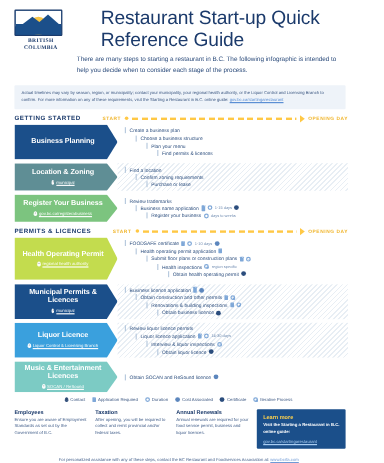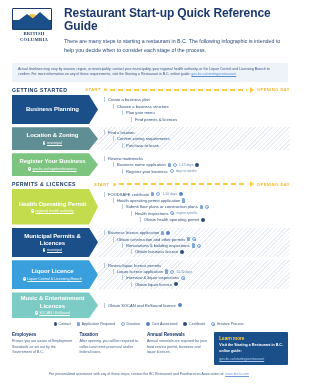--- a/index.html
+++ b/index.html
@@ -17,21 +17,21 @@
   .logo{ width:44px; flex:0 0 44px; padding-top:2px; }
   .logo-badge{ width:40px; height:22px; border:1px solid #1b3a6b; background:#1b4f8a; position:relative; overflow:hidden; border-radius:1px;}
   .logo-rays{ position:absolute; left:0; top:0; width:100%; height:13px; background:#fff; }
   .logo-sun2{ position:absolute; left:50%; top:5px; transform:translateX(-50%); width:15px;height:15px;border-radius:50%; background:#f6c445; }
   .logo-mtn{ position:absolute; bottom:0; left:0; width:100%; height:9px; background:#1b4f8a; }
   .logo-mtn:before{ content:""; position:absolute; bottom:9px; left:6px; border-left:8px solid transparent;border-right:8px solid transparent;border-bottom:6px solid #1b4f8a;}
   .logo-mtn:after{ content:""; position:absolute; bottom:9px; left:18px; border-left:9px solid transparent;border-right:9px solid transparent;border-bottom:8px solid #1b4f8a;}
   .logo-txt{ text-align:center; font-family:"Liberation Serif", serif; font-size:4.6px; letter-spacing:.3px; color:#1b3a6b; line-height:1.25; margin-top:1px; font-weight:bold;}
 
   .head-text{ flex:1; padding-top:1px; }
-  .head-title{ font-size:12px; font-weight:bold; color:#1b3a6b; letter-spacing:-.1px; line-height:1.1; }
+  .head-title{ font-size:16px; font-weight:normal; color:#1b3a6b; letter-spacing:-.1px; line-height:1.1;margin-left:20px; }
   .head-sub{ font-size:5.3px; color:#2a4a7a; line-height:1.72; margin-top:4px; }
 
   .notebox{ margin:5px 10px 0 12px; background:#eef3f9; border-radius:1px; padding:4px 6px; }
   .notebox p{ font-size:3.5px; line-height:1.62; color:#3a5680; }
   .notebox a{ color:#5b8fd4; text-decoration:underline; }
 
   
   .sec-head{ display:flex; align-items:center; margin:5px 8px 2px 12px; gap:4px;}
   .sec-title{ font-size:5.2px; font-weight:bold; letter-spacing:.45px; color:#1b3a6b; white-space:nowrap;}
   .tl{ flex:1; display:flex; align-items:center; gap:3px; padding-left:14px;}

